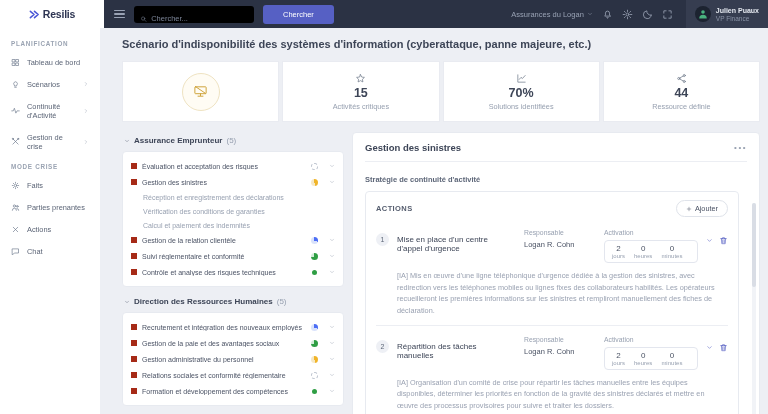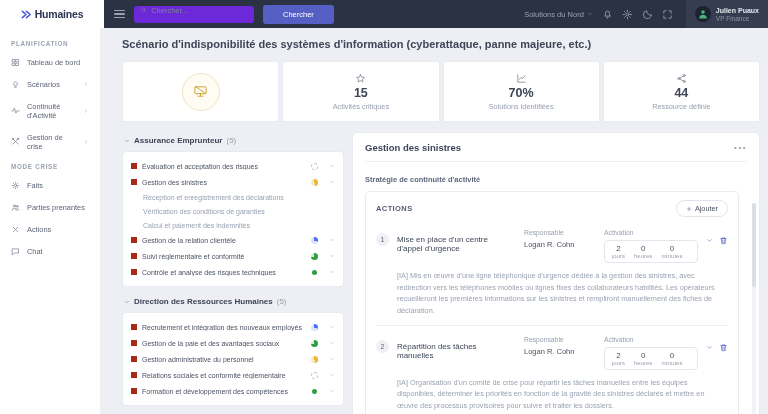--- a/index.html
+++ b/index.html
@@ -7,21 +7,21 @@
   body { font-family:"Liberation Sans", sans-serif; background:#edeff4; position:relative; color:#3d4557; }
   svg.i { fill:none; stroke:currentColor; stroke-width:1.8; stroke-linecap:round; stroke-linejoin:round; display:block; }
 
   
   .topbar { position:absolute; top:0; left:0; right:0; height:28px; display:flex; z-index:5; }
   .brand { width:104px; background:#fff; display:flex; align-items:center; justify-content:center; gap:3px; }
   .brand-name { font-size:10.5px; font-weight:bold; color:#2d3452; letter-spacing:-0.2px; }
   .topnav { flex:1; background:#2b3244; display:flex; align-items:center; padding:0 0 0 10px; gap:9px; }
   .burger { display:flex; flex-direction:column; gap:2px; cursor:pointer; }
   .burger span { width:11px; height:1.6px; background:#9aa3b5; border-radius:1px; }
-  .searchbox { display:flex; align-items:flex-start; background:#6d28d9; border-radius:3px; height:17px; width:120px; padding:0 6px; gap:4px; }
+  .searchbox { display:flex; align-items:flex-end; background:#000000; border-radius:3px; height:17px; width:120px; padding:0 6px; gap:4px; }
   .searchbox input { background:transparent; border:none; outline:none; color:#aab2c2; font-size:7.5px; width:100%; font-family:"Liberation Sans",sans-serif; }
   .searchbox input::placeholder { color:#7c8598; }
   .search-btn { background:#5660c4; color:#fff; border:none; border-radius:3px; height:19px; padding:0 20px; font-size:7.5px; font-family:"Liberation Sans",sans-serif; cursor:pointer; }
   .top-spacer { flex:1; }
   .org { display:flex; align-items:center; gap:3px; font-size:7.5px; color:#99a2b4; cursor:pointer; }
   .top-icon { color:#9aa3b5; display:flex; align-items:center; cursor:pointer; }
   .userchip { background:#363d50; height:28px; display:flex; align-items:center; gap:5px; padding:0 9px; margin-left:4px; cursor:pointer; }
   .avatar { width:16px; height:16px; border-radius:50%; background:#1c2330; display:flex; align-items:center; justify-content:center; overflow:hidden; color:#49b27e; }
   .user-name { font-size:7px; font-weight:bold; color:#e4e8ef; line-height:1.3; }
   .user-role { font-size:6.5px; color:#8a93a6; line-height:1.2; }
@@ -94,39 +94,39 @@
 </style>
 </head>
 <body>
 
 <div class="topbar">
   <div class="brand">
     <svg class="i" width="11" height="11" viewBox="0 0 24 24" style="color:#4a56d6;stroke-width:3.4">
         <path d="M3 5l8 7-8 7"></path>
         <path d="M12 5l8 7-8 7"></path>
       </svg>
-    <span class="brand-name">Humaines</span>
+    <span class="brand-name">Resilis</span>
   </div>
   <div class="topnav">
     <div class="burger">
         <span></span>
         <span></span>
         <span></span>
       </div>
     <div class="searchbox">
       <svg class="i" width="8" height="8" viewBox="0 0 24 24" style="color:#7c8598">
           <circle cx="10.5" cy="10.5" r="5.5"></circle>
           <path d="M15 15l5 5"></path>
         </svg>
       <input type="text" placeholder="Chercher..." style="">
     </div>
     <button class="search-btn">Chercher</button>
     <div class="top-spacer"></div>
     <div class="org">
-      <span>Solutions du Nord</span>
+      <span>Assurances du Logan</span>
       <svg class="i" width="6" height="6" viewBox="0 0 24 24">
           <path d="M6 9l6 6 6-6"></path>
         </svg>
     </div>
     <span class="top-icon">
       <svg class="i" width="11" height="11" viewBox="0 0 24 24">
           <path d="M18 15.5H6l1.6-2.6V9a4.4 4.4 0 0 1 8.8 0v3.9z"></path>
           <path d="M10.5 18.5a1.5 1.5 0 0 0 3 0"></path>
         </svg>
     </span>

